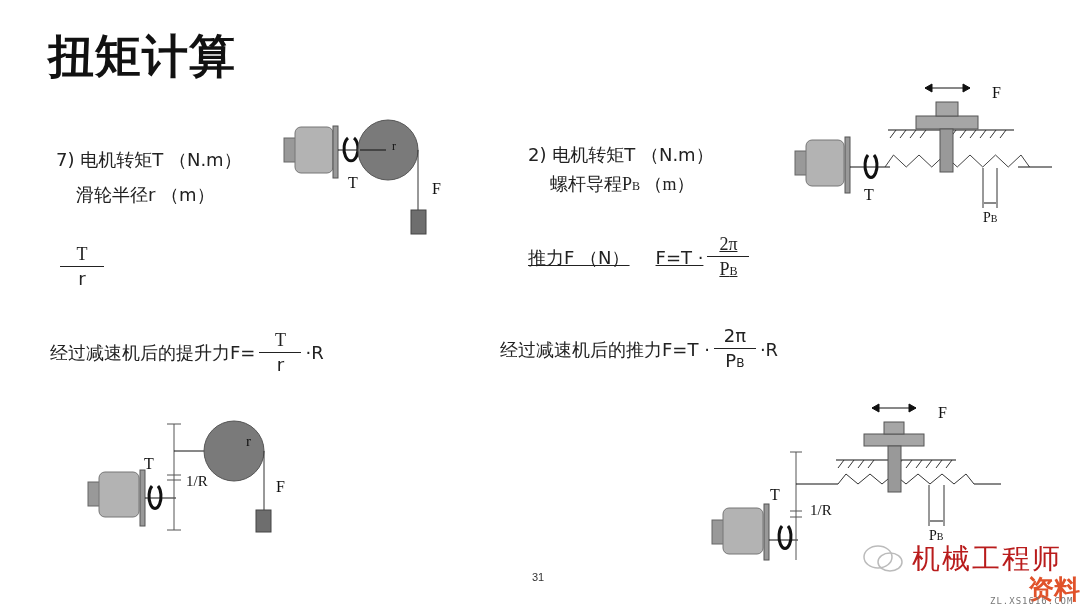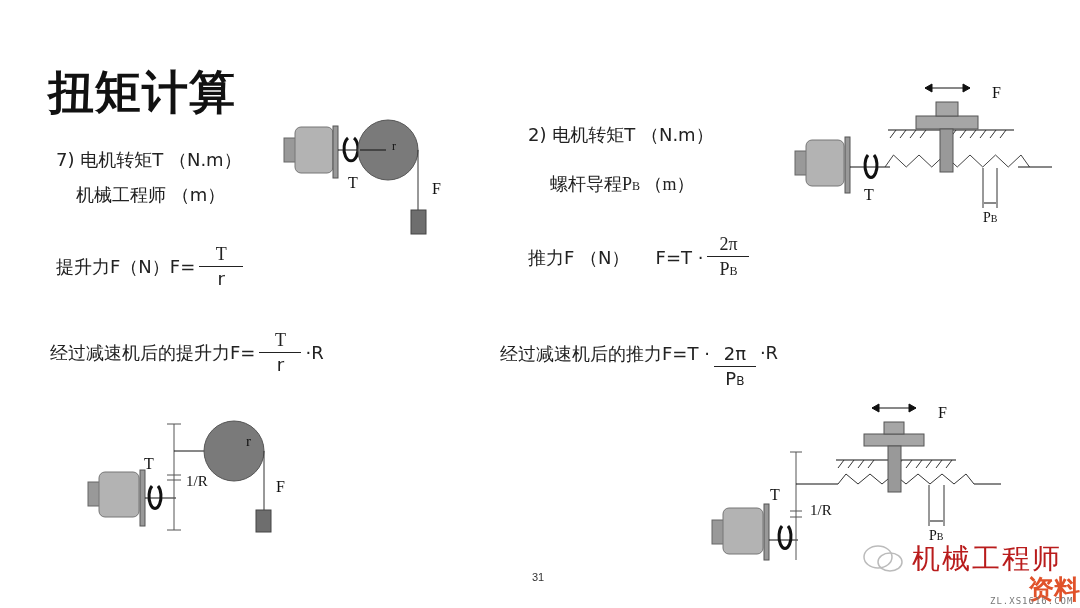--- a/index.html
+++ b/index.html
@@ -1,76 +1,75 @@
 <!DOCTYPE html>
 <html><head>
 <meta charset="utf-8">
 <style>
   html, body { margin:0; padding:0; background:#ffffff; }
   body { width:1080px; height:608px; position:relative; overflow:hidden;
          font-family:"Liberation Sans", "DejaVu Sans", sans-serif; color:#1a1a1a; }
   .abs { position:absolute; }
   .title { left:48px; top:26px; font-size:46px; font-weight:bold; color:#111; letter-spacing:1px;
-           font-family:Liberation Serif, serif;margin-top:36px; }
+           font-family:Liberation Serif, serif; }
   .txt { font-size:18px; white-space:nowrap; font-family:"DejaVu Sans", sans-serif; color:#222; }
   .serif { font-family:"Liberation Serif", "DejaVu Serif", serif; }
   .frac { display:inline-flex; flex-direction:column; align-items:center; vertical-align:middle; margin:0 4px; }
   .frac .num, .frac .den { font-size:18px; line-height:24px; padding:0 6px; }
   .frac .bar { width:100%; border-top:1.5px solid #222; }
   .sub { font-size:12px; }
   .pagenum { left:532px; top:571px; font-size:11px; color:#333; }
   .wm-text { left:912px; top:540px; font-size:28px; color:#b91c1c; font-family:"DejaVu Sans", sans-serif; letter-spacing:2px; }
   .wm-site { left:1000px; top:572px; font-size:26px; font-weight:bold; color:#e0522a; font-family:"DejaVu Sans", sans-serif;margin-left:28px; }
   .wm-url { left:990px; top:596px; font-size:9px; color:#777; font-family:"DejaVu Sans Mono", monospace; letter-spacing:1px; }
   svg { position:absolute; overflow:visible; }
   svg text { font-family:"Liberation Serif", "DejaVu Serif", serif; fill:#111; }
 </style>
 </head>
 <body>
 
 <div class="abs title">扭矩计算</div>
 
 <div class="abs txt" style="left:56px;top:148px;">7) 电机转矩T （N.m）</div>
-<div class="abs txt" style="left:76px;top:183px;">机械工程师 （m）</div>
+<div class="abs txt" style="left:76px;top:183px;">滑轮半径r （m）</div>
 
 <div class="abs txt" style="left:56px;top:242px;display:flex;align-items:center;">
-  <span>提升力F（N）F=</span>
   <span class="frac">
     <span class="num serif">T</span>
     <span class="bar" style="width:44px"></span>
     <span class="den">r</span>
   </span>
 </div>
 
 <div class="abs txt" style="left:50px;top:328px;display:flex;align-items:center;">
   <span>经过减速机后的提升力F=</span>
   <span class="frac">
     <span class="num serif">T</span>
     <span class="bar" style="width:42px"></span>
     <span class="den">r</span>
   </span>
   <span>·R</span>
 </div>
 
-<div class="abs txt" style="left:528px;top:123px;">2) 电机转矩T （N.m）</div>
+<div class="abs txt" style="left:528px;top:143px;">2) 电机转矩T （N.m）</div>
 <div class="abs txt" style="left:550px;top:172px;font-family:Liberation Serif, serif;">
   <span>螺杆导程P</span><span class="sub">B</span><span> （m）</span>
 </div>
 
-<div class="abs txt" style="left:528px;top:232px;display:flex;align-items:center;">
+<div class="abs txt" style="left:528px;top:232px;display:flex;align-items:center;text-decoration:underline;">
   <span style="margin-right:26px">推力F （N）</span>
   <span>F=T ·</span>
   <span class="frac">
     <span class="num serif">2π</span>
     <span class="bar" style="width:42px"></span>
     <span class="den serif"><span>P</span><span class="sub">B</span></span>
   </span>
 </div>
 
-<div class="abs txt" style="left:500px;top:342px;display:flex;">
+<div class="abs txt" style="left:500px;top:324px;display:flex;align-items:center;">
   <span>经过减速机后的推力F=T ·</span>
   <span class="frac">
     <span class="num">2π</span>
     <span class="bar" style="width:42px"></span>
     <span class="den"><span>P</span><span class="sub">B</span></span>
   </span>
   <span>·R</span>
 </div>
 
 <svg style="left:282px;top:118px;" width="170" height="120">

